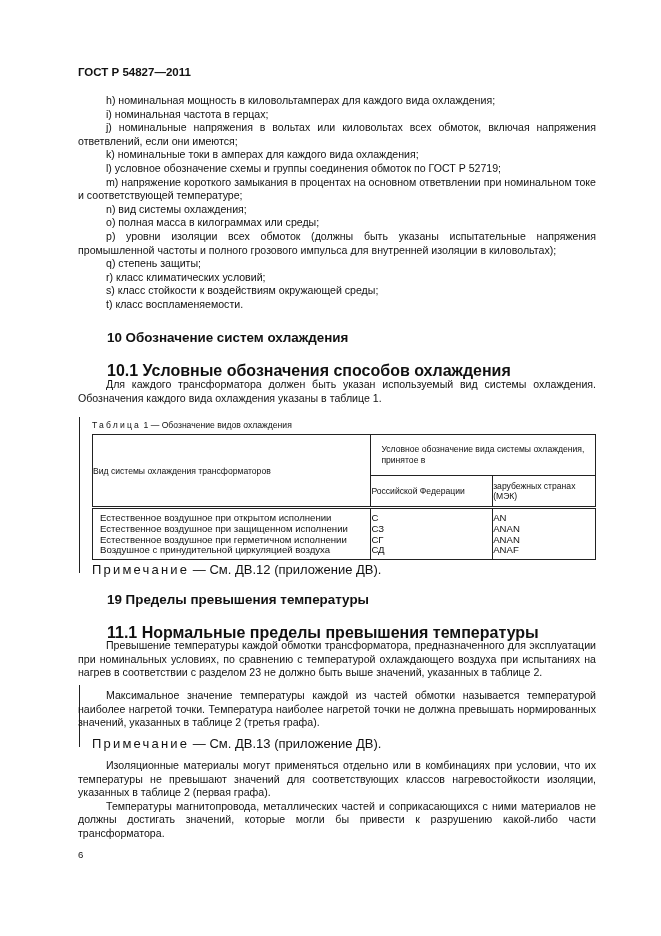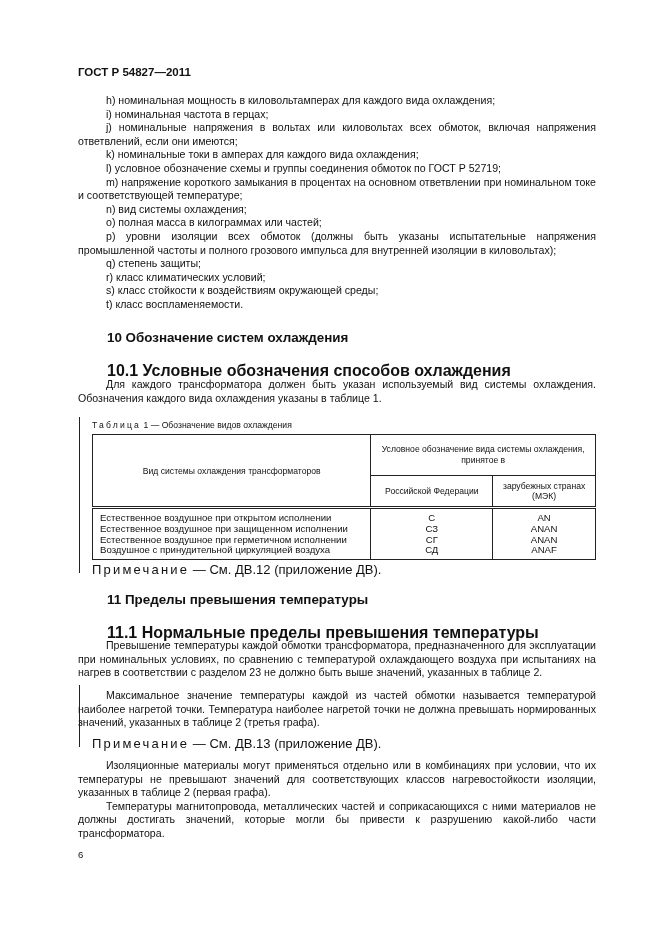--- a/index.html
+++ b/index.html
@@ -10,42 +10,42 @@
   .ind { text-indent: 28px; }
   .list { position: absolute; left: 78px; top: 94px; width: 518px; }
   .h1 { position: absolute; left: 107px; font-weight: bold; font-size: 13.4px; }
   .h2 { position: absolute; left: 107px; font-weight: bold; font-size: 16px; }
   .block { position: absolute; left: 78px; width: 518px; }
   .caption { position: absolute; left: 92px; top: 420px; font-size: 8.6px; }
   .spaced { letter-spacing: 2.2px; }
   .bar { position: absolute; left: 79px; width: 1px; background: #222; }
   table.t { position: absolute; left: 92px; top: 434px; width: 504px; border-collapse: collapse;
             font-size: 8.6px; }
-  table.t td { border: 1px solid #222; text-align: center; vertical-align: middle; padding: 0; }
+  table.t td { border: 1px solid #222; text-align: left; vertical-align: middle; padding: 0; }
   table.t .hdrrow td { height: 40px; }
   table.t .hdrrow2 td { height: 30px; border-bottom: 3px double #222; }
   table.t .body td { border-top: none; padding: 4px 0 3px 0; line-height: 10.8px; font-size: 9.6px; margin-top: 26px; }
   table.t .body td.left { text-align: left; padding-left: 7px; }
   .note { position: absolute; left: 92px; font-size: 13px; }
   .pnum { position: absolute; left: 78px; top: 849px; font-size: 9.6px; }
 </style>
 </head>
 <body>
 
 <div class="hdr">ГОСТ Р 54827—2011</div>
 
 <div class="list">
   <p class="p ind">h)  номинальная мощность в киловольтамперах для каждого вида охлаждения;</p>
   <p class="p ind">i)  номинальная частота в герцах;</p>
   <p class="p ind">j)  номинальные напряжения в вольтах или киловольтах всех обмоток, включая напряжения ответвлений, если они имеются;</p>
   <p class="p ind">k)  номинальные токи в амперах для каждого вида охлаждения;</p>
   <p class="p ind">l)  условное обозначение схемы и группы соединения обмоток по ГОСТ Р 52719;</p>
   <p class="p ind">m)  напряжение короткого замыкания в процентах на основном ответвлении при номинальном токе и соответствующей температуре;</p>
   <p class="p ind">n)  вид системы охлаждения;</p>
-  <p class="p ind">o)  полная масса в килограммах или частей;</p>
+  <p class="p ind">o)  полная масса в килограммах или среды;</p>
   <p class="p ind">p)  уровни изоляции всех обмоток (должны быть указаны испытательные напряжения промышленной частоты и полного грозового импульса для внутренней изоляции в киловольтах);</p>
   <p class="p ind">q)  степень защиты;</p>
   <p class="p ind">r)  класс климатических условий;</p>
   <p class="p ind">s)  класс стойкости к воздействиям окружающей среды;</p>
   <p class="p ind">t)  класс воспламеняемости.</p>
 </div>
 
 <div class="h1" style="top:330px;">10  Обозначение систем охлаждения</div>
 <div class="h2" style="top:362px;">10.1  Условные обозначения способов охлаждения</div>
 <div class="block" style="top:378px;">
@@ -93,21 +93,21 @@
       <div>ANAF</div>
     </td>
   </tr>
 </tbody>
   </table>
 
 <div class="note" style="top:562px;">
   <span class="spaced">Примечание</span><span> — См. ДВ.12 (приложение ДВ).</span>
 </div>
 
-<div class="h1" style="top:592px;">11  Пределы превышения температуры</div>
+<div class="h1" style="top:592px;">19  Пределы превышения температуры</div>
 <div class="h2" style="top:624px;">11.1  Нормальные пределы превышения температуры</div>
 <div class="block" style="top:639px;">
   <p class="p ind">Превышение температуры каждой обмотки трансформатора, предназначенного для эксплуатации при номинальных условиях, по сравнению с температурой охлаждающего воздуха при испытаниях на нагрев в соответствии с разделом 23 не должно быть выше значений, указанных в таблице 2.</p>
 </div>
 
 <div class="bar" style="top:685px; height:62px;"></div>
 
 <div class="block" style="top:689px;">
   <p class="p ind">Максимальное значение температуры каждой из частей обмотки называется температурой наиболее нагретой точки. Температура наиболее нагретой точки не должна превышать нормированных значений, указанных в таблице 2 (третья графа).</p>
 </div>

